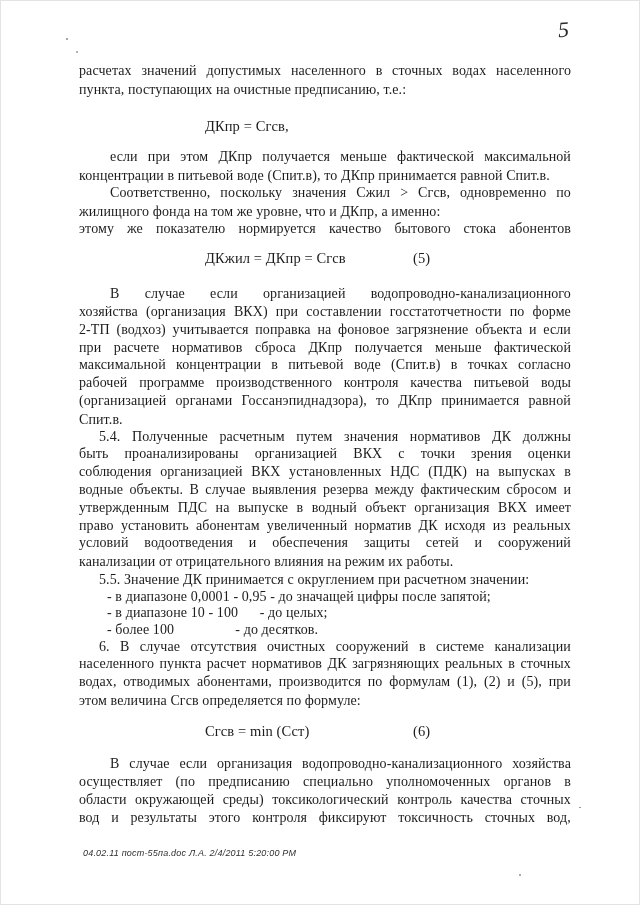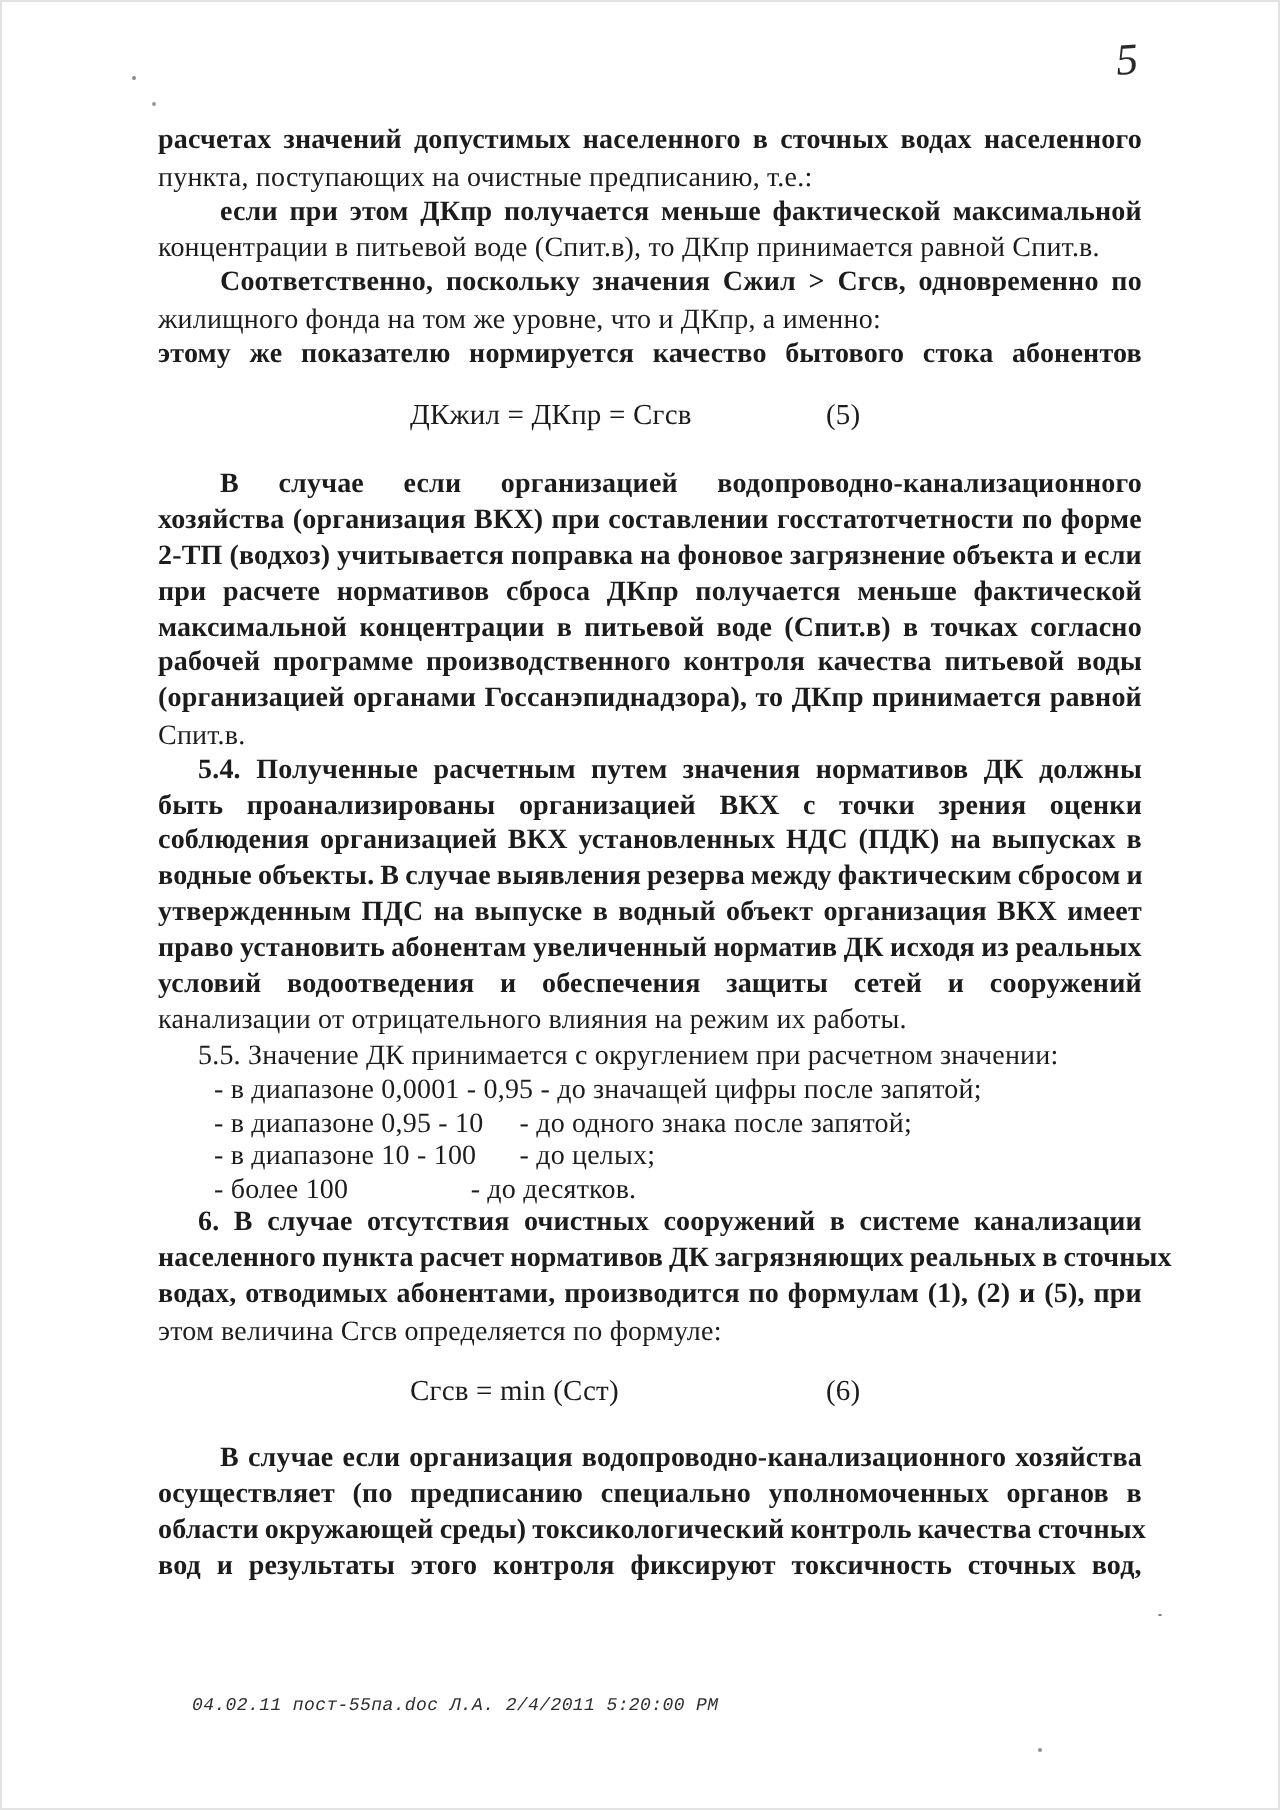--- a/index.html
+++ b/index.html
@@ -31,21 +31,20 @@
   .para{margin:0;}
   
   .jline{
     display:flex;
     justify-content:space-between;
     gap:3px;
     height:17.8px;
     align-items:baseline;
     white-space:nowrap;
     overflow:visible;
-    font-weight:bold;
   }
   .jline span{flex:0 0 auto;}
   
   .pline{
     height:17.8px;
     line-height:17.8px;
     white-space:nowrap;
   }
   .indent-std > .line:first-child{padding-left:31px;}
   .indent-num > .line:first-child{padding-left:20px;}
@@ -61,22 +60,22 @@
   .formula.f1{margin-top:12px;margin-bottom:18px;}
   .formula.f2{margin-top:13px;margin-bottom:16px;}
   .listblock{padding-left:28px;}
   .litem{
     height:16.6px;
     line-height:16.6px;
     white-space:pre;
   }
   .footer{
     position:absolute;
-    left:95px;top:847px;
-    font-family:Liberation Mono, monospace;
+    left:82px;top:847px;
+    font-family:Liberation Sans, sans-serif;
     font-style:italic;
     font-size:9px;
     letter-spacing:0.2px;
     color:#2e2e2e;
   }
   .speck{position:absolute;border-radius:50%;}
   .s1{left:65px;top:37px;width:2px;height:2px;background:#8a8a8a;}
   .s2{left:75px;top:50px;width:2px;height:2px;background:#9a9a9a;}
   .s3{left:518px;top:873px;width:2px;height:2px;background:#8f8f8f;}
   .s4{left:578px;top:806px;width:2px;height:1px;background:#777;}
@@ -93,20 +92,21 @@
           <span>значений</span>
           <span>допустимых</span>
           <span>населенного</span>
           <span>в</span>
           <span>сточных</span>
           <span>водах</span>
           <span>населенного</span>
         </div>
         <div class="line pline">пункта, поступающих на очистные предписанию, т.е.:</div>
       </div>
+      <div class="formula f0"><span>ДКпр = Сгсв,</span></div>
       <div class="para indent-std">
         <div class="line jline">
           <span>если</span>
           <span>при</span>
           <span>этом</span>
           <span>ДКпр</span>
           <span>получается</span>
           <span>меньше</span>
           <span>фактической</span>
           <span>максимальной</span>
@@ -285,21 +285,20 @@
           <span>и</span>
           <span>сооружений</span>
         </div>
         <div class="line pline">канализации от отрицательного влияния на режим их работы.</div>
       </div>
       <div class="para indent-num">
         <div class="line pline">5.5. Значение ДК принимается с округлением при расчетном значении:</div>
       </div>
       <div class="listblock">
         <div class="litem">- в диапазоне 0,0001 - 0,95 - до значащей цифры после запятой;</div>
-        <div class="litem">- в диапазоне 0,95 - 10     - до одного знака после запятой;</div>
         <div class="litem">- в диапазоне 10 - 100      - до целых;</div>
         <div class="litem">- более 100                 - до десятков.</div>
       </div>
       <div class="para indent-num">
         <div class="line jline">
           <span>6.</span>
           <span>В</span>
           <span>случае</span>
           <span>отсутствия</span>
           <span>очистных</span>

